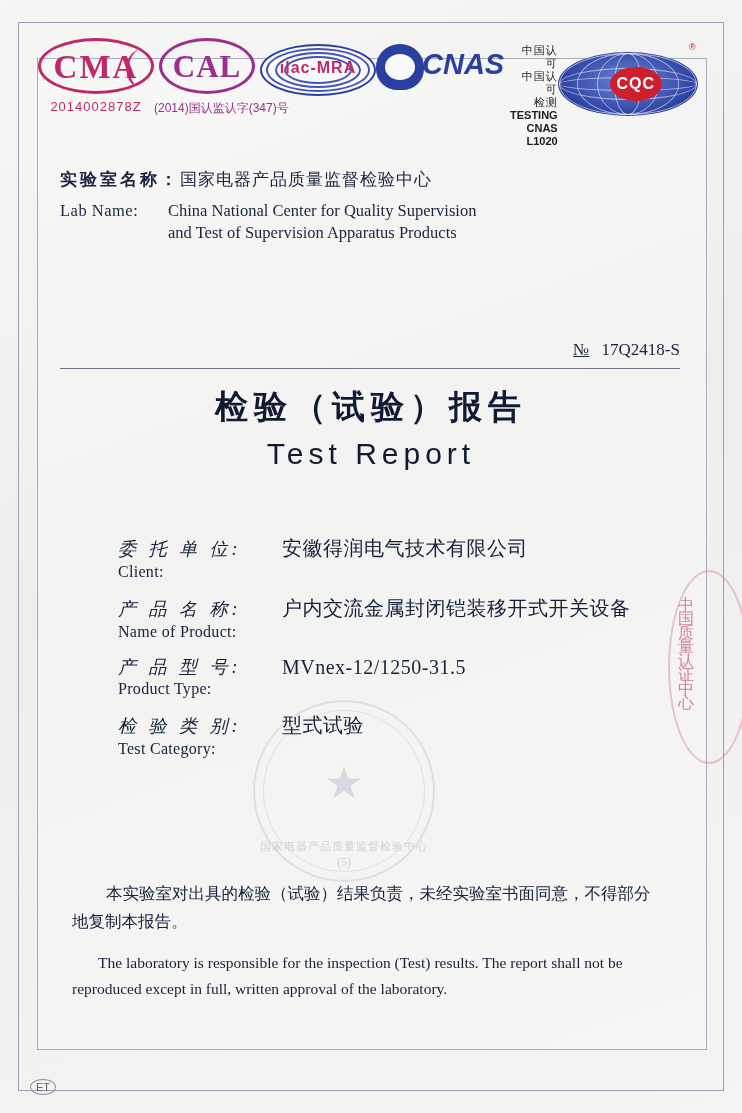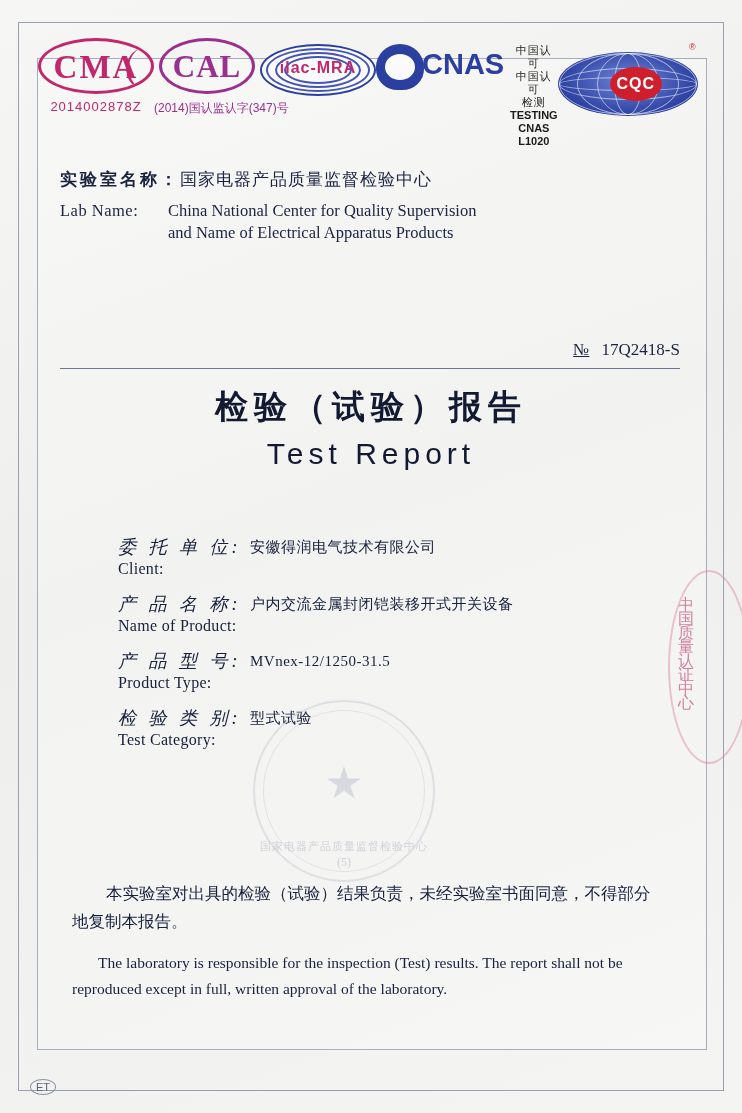--- a/index.html
+++ b/index.html
@@ -158,28 +158,29 @@
     border-radius: 50%;
   }
   .cnas-word {
     position: absolute;
     left: 46px; top: 6px;
     font-family: "Liberation Sans", sans-serif;
     font-weight: bold;
     font-size: 29px;
     color: #2b3fa0;
     letter-spacing: 0px;
+    font-style: italic;
   }
   .cnas-lines {
     margin-top: 2px;
     font-family: "Liberation Sans", sans-serif;
     font-size: 11px;
     color: #1b1b1b;
     line-height: 13px;
-    text-align: center;
+    text-align: right;
     padding-left: 2px;
   }
   .cnas-lines .cn { letter-spacing: 1px; }
   .cnas-lines .en { font-weight: bold; }
   
   .globe-wrap { width: 150px; padding-top: 14px; }
   .globe {
     position: relative;
     width: 140px; height: 64px;
     margin: 0 auto;
@@ -302,22 +303,23 @@
     color: #16203c;
   }
   .field .lbl-cn {
     width: 132px;
     font-style: italic;
     letter-spacing: 4px;
     white-space: nowrap;
   }
   .field .val {
     flex: 1;
-    font-size: 15px;
+    font-size: 20px;
     letter-spacing: 0.5px;
+    margin-left: 32px;
   }
   .field .lbl-en {
     margin-top: 1px;
     font-size: 16px;
     color: #16203c;
     letter-spacing: 0.3px;
   }
   
   .stamp {
     position: absolute;
@@ -475,21 +477,21 @@
   </div>
 
   <div class="lab-block">
     <div class="lab-line1">
       <span class="label">实验室名称：</span><span>国家电器产品质量监督检验中心</span>
     </div>
     <div class="lab-en">
       <span class="lbl">Lab Name:</span>
       <span class="val">China National Center for Quality Supervision</span>
     </div>
-    <div class="lab-en2">and Name of Electrical Apparatus Products</div>
+    <div class="lab-en2">and Test of Supervision Apparatus Products</div>
   </div>
 
   <div class="serial-row">
     <span class="no-mark">№</span>
     <span>17Q2418-S</span>
   </div>
   <div class="serial-rule"></div>
 
   <div class="title-cn">检验（试验）报告</div>
   <div class="title-en">Test  Report</div>

